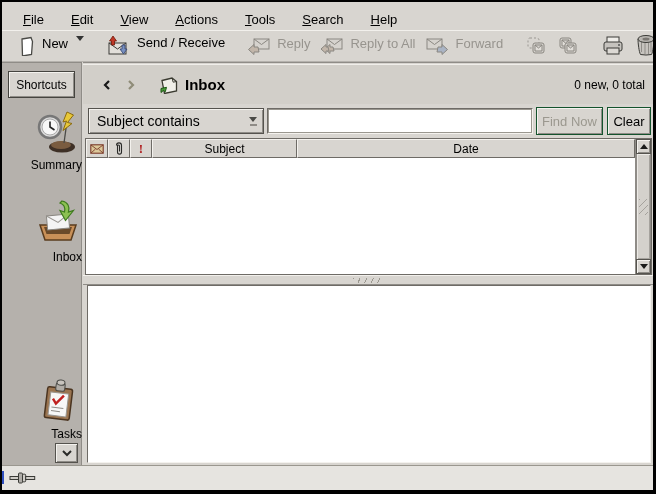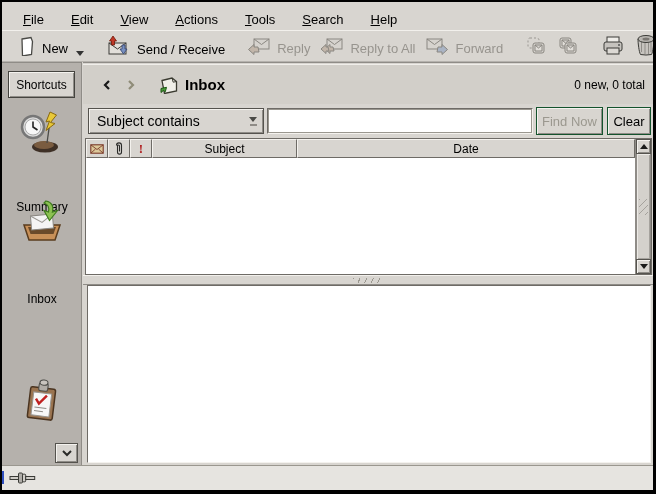--- a/index.html
+++ b/index.html
@@ -8,29 +8,29 @@
   .window { position:absolute; left:2px; top:2px; width:651px; height:488px; background:#d8d5d0; overflow:hidden; }
 
   
   .menubar { height:28px; display:flex; align-items:center; padding-left:12px; background:#d8d5d0; }
   .menu-item { font-size:13px; padding:5px 9px; margin-right:9px; cursor:default; white-space:nowrap;margin-top:7px; }
   .mn { text-decoration:underline; }
 
   
   .toolbar { height:32px; display:flex; align-items:center; padding:0 6px 0 4px; border-top:1px solid #f2f0ec; border-bottom:1px solid #b5b2ad; background:#d8d5d0; }
   .grip { width:7px; height:26px; margin-right:7px; background:repeating-linear-gradient(45deg,#f5f3ef 0 2px,#aaa7a2 2px 4px); }
-  .tbtn { display:flex; align-items:flex-end; gap:6px; padding:2px 5px; font-size:13px; white-space:nowrap; }
+  .tbtn { display:flex; align-items:flex-start; gap:6px; padding:2px 5px; font-size:13px; white-space:nowrap; }
   .tbtn.disabled { color:#97948e; }
   .tsep { width:2px; height:20px; margin:0 6px; background:linear-gradient(to right,#8f8c87 0 1px,#f2f0ec 1px 2px); }
   .chev-down { width:0;height:0;border-left:4px solid transparent;border-right:4px solid transparent;border-top:5px solid #333; margin-left:2px; }
 
   
   .sidebar { position:absolute; left:0; top:60px; width:80px; height:403px; background:#b5b1ac; border-right:1px solid #8f8c87; border-top:1px solid #8f8c87; }
   .shortcuts-btn { position:absolute; left:6px; top:8px; width:67px; height:27px; background:#d8d5d0; border:1px solid #45443f; box-shadow:inset 1px 1px 0 #f4f2ee, inset -1px -1px 0 #8f8c87; font-size:12px; display:flex; align-items:center; justify-content:center; }
-  .side-item { position:absolute; left:0; width:80px; display:flex; flex-direction:column; align-items:center; cursor:default;gap:42px; }
+  .side-item { position:absolute; left:0; width:80px; display:flex; flex-direction:column; align-items:flex-end; cursor:default; }
   .side-label { font-size:12px; margin-top:3px; }
   .scroll-down-btn { position:absolute; right:3px; bottom:2px; width:23px; height:20px; background:#d8d5d0; border:1px solid #55534e; box-shadow:inset 1px 1px 0 #f4f2ee, inset -1px -1px 0 #8f8c87; display:flex; align-items:center; justify-content:center; }
 
   
   .main { position:absolute; left:81px; top:60px; width:570px; height:403px; background:#d8d5d0; border-top:1px solid #8f8c87; }
   .folder-header { position:absolute; top:1px; left:0; right:0; height:40px; background:#d2cfc9; border-top:1px solid #f0eeea; display:flex; align-items:center; padding:0 8px 0 12px; }
   .nav-btn { padding:2px 6px; display:flex; align-items:center; }
   .folder-title { font-size:15px; font-weight:bold; margin-left:6px; }
   .folder-status { margin-left:auto; font-size:12px; }
   .fh-icon { margin-left:16px; display:flex; }

